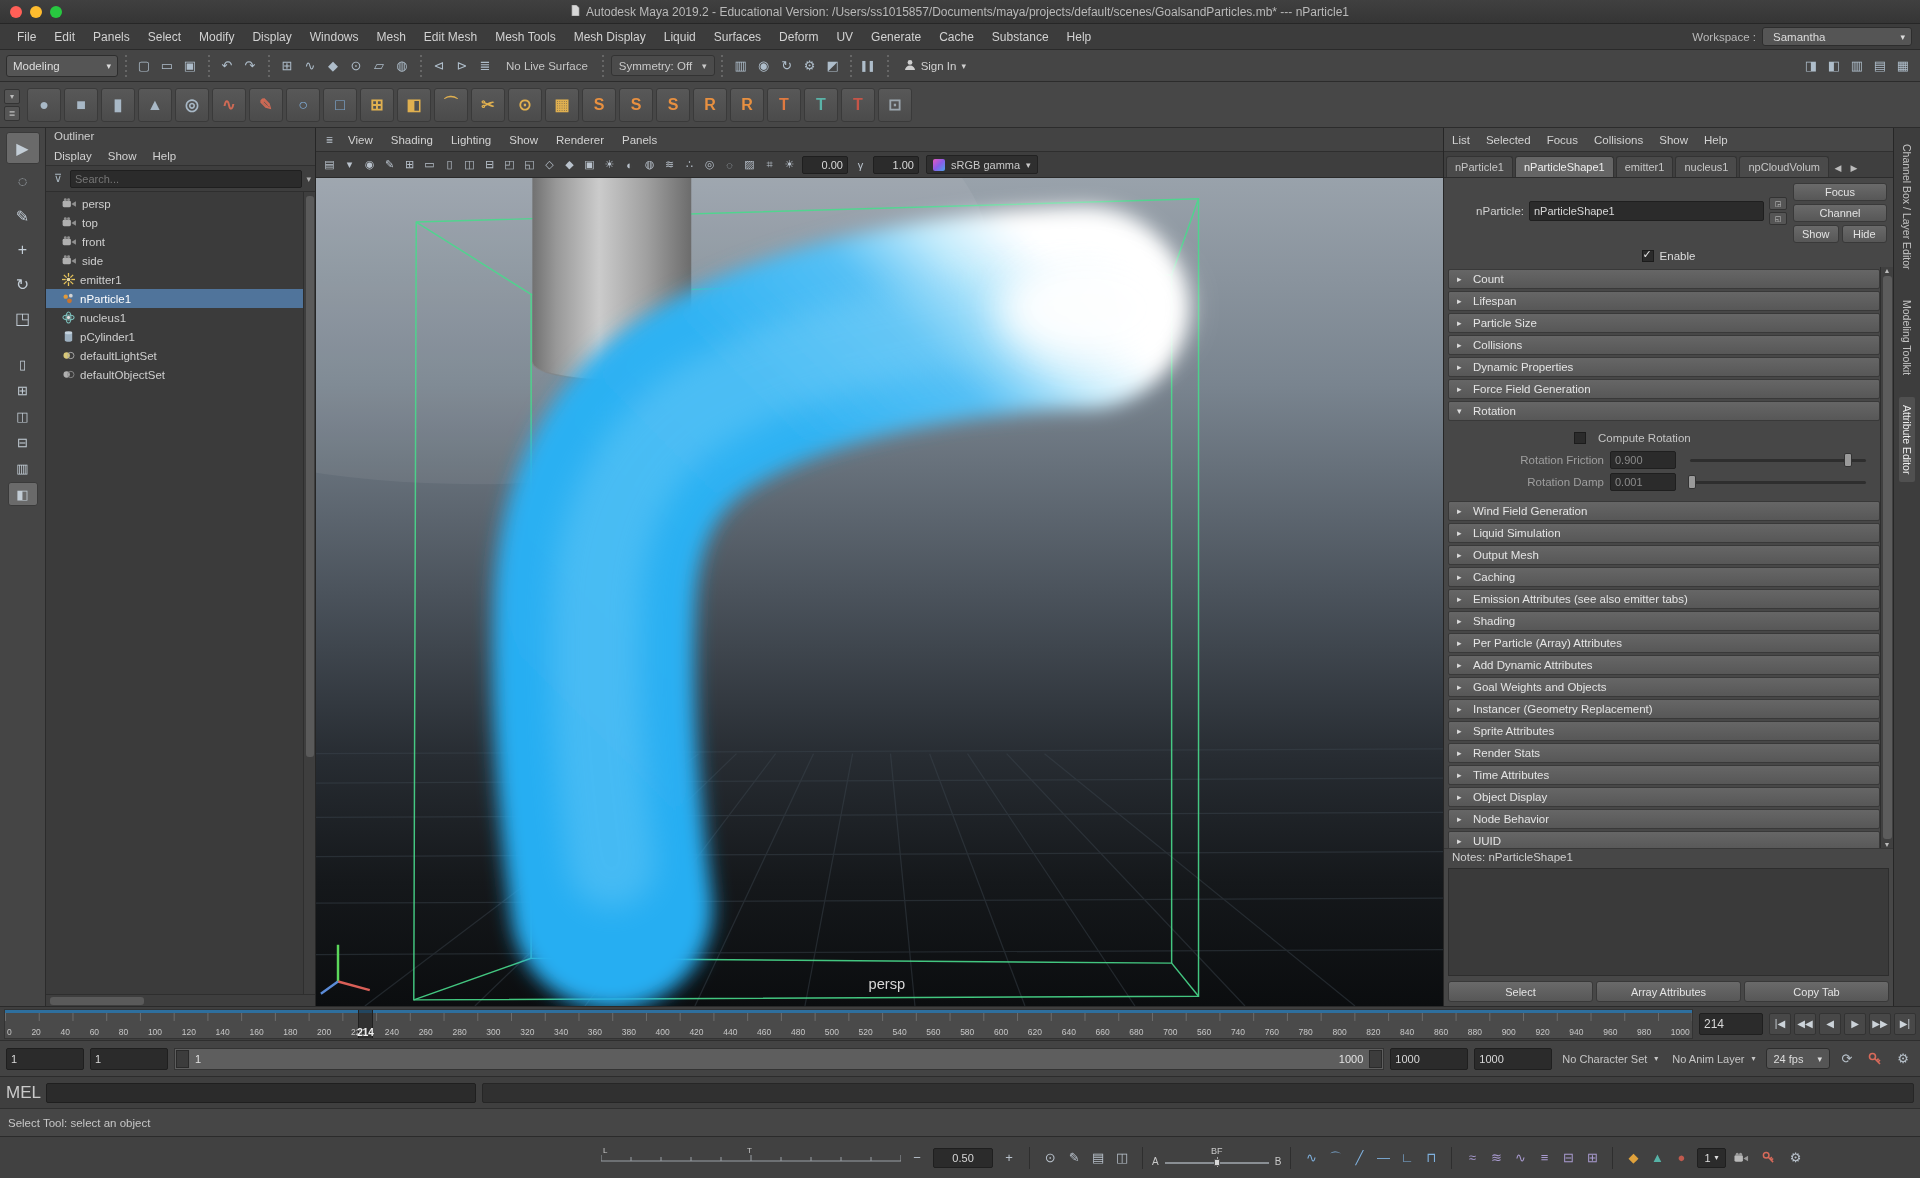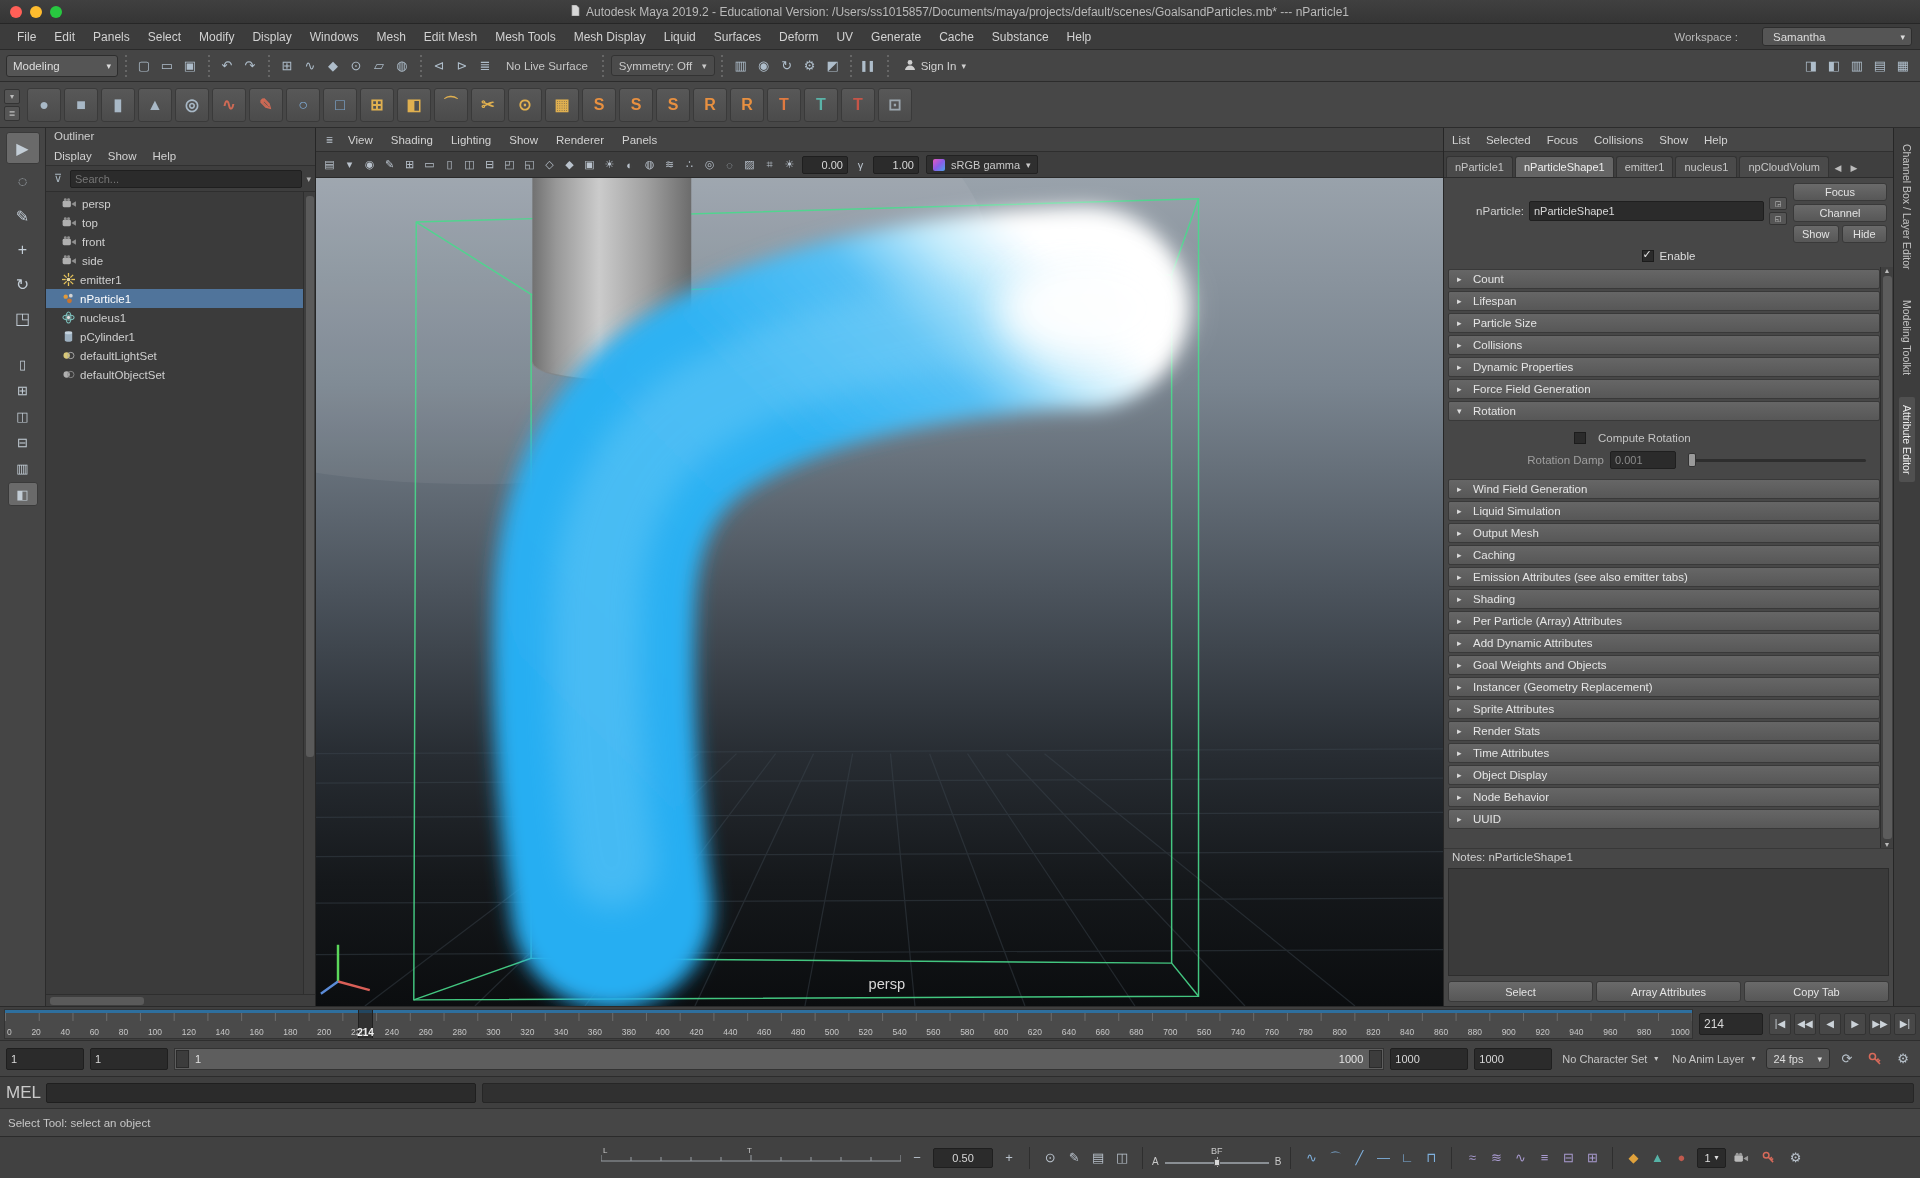--- a/index.html
+++ b/index.html
@@ -8,21 +8,21 @@
 input{background:#2b2b2b;border:1px solid #1f1f1f;color:#d8d8d8;font:11px "Liberation Sans",sans-serif;padding:0 4px;border-radius:2px;outline:none}
 
 .titlebar{height:24px;background:linear-gradient(#404040,#353535);border-bottom:1px solid #262626;display:flex;align-items:center;justify-content:center;position:relative;flex:0 0 auto}
 .tl{position:absolute;left:10px;top:6px;display:flex;gap:8px}
 .tl span{width:12px;height:12px;border-radius:50%}
 .title{font-size:12px;color:#b9b9b9;display:flex;align-items:flex-end;gap:6px}
 
 .menubar{height:26px;background:#3c3c3c;border-bottom:1px solid #2a2a2a;display:flex;align-items:center;padding:0 8px;flex:0 0 auto}
 #menu-items{display:flex;align-items:center}
 .menu-item{padding:0 9px;font-size:12px;color:#d2d2d2;cursor:default}
-.workspace{margin-left:auto;display:flex;align-items:center;gap:24px;font-size:11.5px;color:#b9b9b9}
+.workspace{margin-left:auto;display:flex;align-items:center;gap:6px;font-size:11.5px;color:#b9b9b9}
 .wsel{background:#555;border:1px solid #2d2d2d;border-radius:3px;height:19px;display:flex;align-items:center;gap:18px;padding:0 6px 0 10px;color:#ddd;min-width:150px;justify-content:space-between}
 
 .statusline{height:32px;background:#454545;border-bottom:1px solid #2c2c2c;display:flex;align-items:center;padding:0 6px;gap:2px;flex:0 0 auto}
 .msel{background:#555;border:1px solid #2d2d2d;border-radius:3px;height:22px;display:flex;align-items:center;justify-content:space-between;padding:0 6px;width:112px;color:#ddd;font-size:11.5px}
 .sdiv{width:7px;height:22px;margin:0 2px;background:repeating-linear-gradient(#666 0 2px,transparent 2px 5px);background-size:2px 100%;background-position:center;background-repeat:no-repeat}
 .sicon{width:22px;height:22px;display:flex;align-items:center;justify-content:center;color:#aebdca;font-size:13px}
 .stext{font-size:11.5px;color:#c4c4c4;padding:0 8px;white-space:nowrap}
 .ssel{display:flex;align-items:center;gap:10px;background:#4b4b4b;border:1px solid #333;border-radius:3px;height:21px;padding:0 7px;font-size:11.5px;color:#c9c9c9}
 .signin{display:flex;align-items:center;gap:5px;padding:0 8px;font-size:11.5px;color:#d0d0d0}
 .srspace{flex:1}
@@ -647,20 +647,28 @@
           <div class="ae-section">
             <span class="tri">▾</span>
             <span>Rotation</span>
           </div>
           <div class="rotbody">
             <div class="rotrow" style="padding-left:120px">
               <span class="chk"></span>
               <span style="font-size:11.5px;color:#c4c4c4;margin-left:6px">Compute Rotation</span>
             </div>
             <div class="rotrow">
+              <span class="rotlabel">Rotation Friction</span>
+              <input class="rotval" value="0.900" style="">
+              <div class="rslider">
+                <div class="track"></div>
+                <div class="handle" style="left: calc(90% - 4px);"></div>
+              </div>
+            </div>
+            <div class="rotrow">
               <span class="rotlabel">Rotation Damp</span>
               <input class="rotval" value="0.001" style="">
               <div class="rslider">
                 <div class="track"></div>
                 <div class="handle" style="left: calc(1% - 4px);"></div>
               </div>
             </div>
           </div>
           <div class="ae-section">
             <span class="tri">▸</span>

